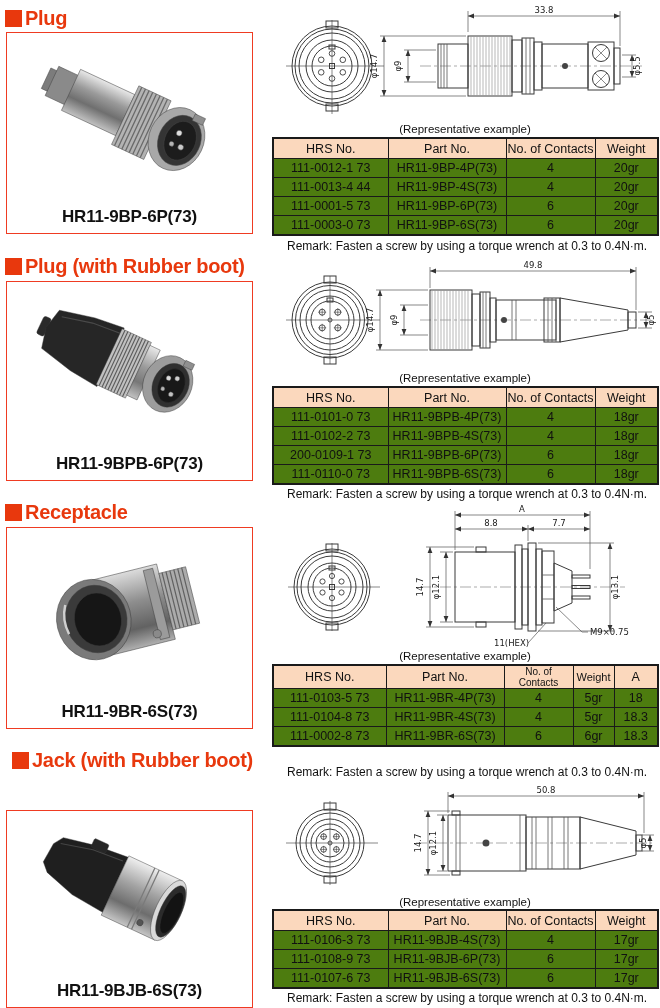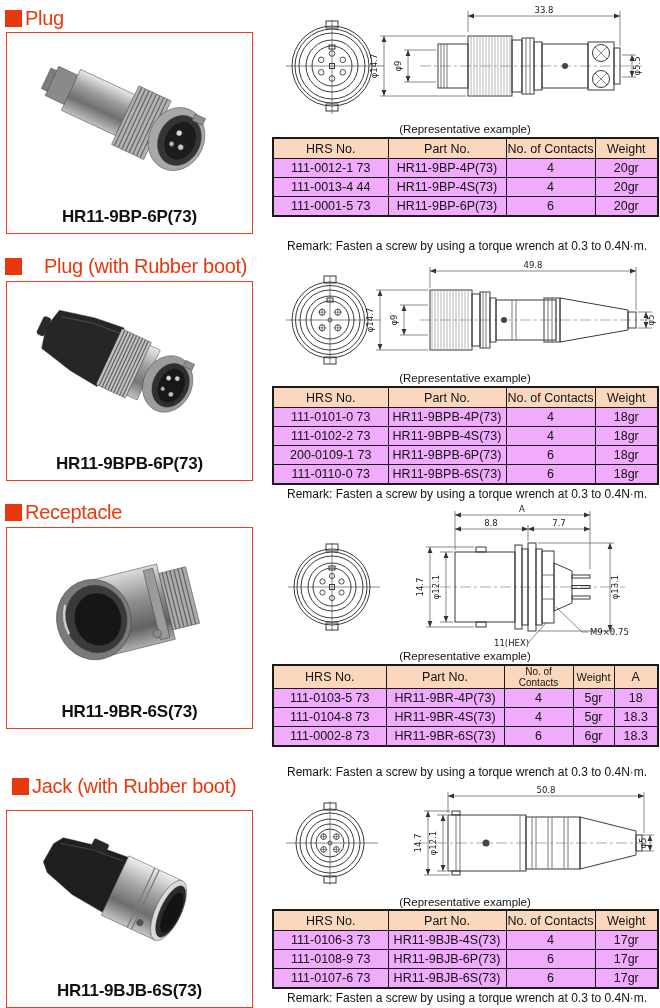--- a/index.html
+++ b/index.html
@@ -1,25 +1,25 @@
 <!DOCTYPE html>
 <html><head>
 <meta charset="utf-8">
 <style>
   html,body{margin:0;padding:0;background:#fff;font-family:"Liberation Sans",sans-serif;}
   .page{position:relative;width:660px;height:1008px;background:#fff;overflow:hidden;}
   .sec-header{position:absolute;left:5px;display:flex;align-items:center;height:24px;}
   .sec-header .sq{width:17px;height:17px;background:#e8380d;margin-right:3px;flex:0 0 auto;}
-  .sec-header .t{color:#e8380d;font-size:20px;font-weight:normal;letter-spacing:-0.3px;white-space:nowrap;}
+  .sec-header .t{color:#e8380d;font-size:20px;font-weight:bold;letter-spacing:-0.3px;white-space:nowrap;}
   .photo-box{position:absolute;left:6px;width:245px;border:1px solid #ef3b22;background:#fff;}
   .photo-box svg{display:block;margin:2px auto 0 auto;}
   .photo-caption{position:absolute;left:0;right:0;bottom:6px;text-align:center;font-size:17px;font-weight:bold;color:#111;letter-spacing:-0.2px;}
   .drawing{position:absolute;}
   .rep{position:absolute;left:272px;width:386px;text-align:center;font-size:11.5px;color:#111;}
-  table.spec{position:absolute;left:272px;border-collapse:collapse;table-layout:fixed;width:386px;border:2px solid #1a1a1a;background:#f0abfc;}
+  table.spec{position:absolute;left:272px;border-collapse:collapse;table-layout:fixed;width:386px;border:2px solid #1a1a1a;background:#4d7c0f;}
   .spec th{background:#fbd8bd;font-weight:normal;font-size:12.5px;border:1px solid #1a1a1a;height:19px;padding:0;color:#111;}
   .spec td{font-size:12.5px;text-align:center;border:1px solid #1a1a1a;height:18px;padding:0;color:#111;}
   .spec.cols5 th:nth-child(3){font-size:10px;}
   .spec.cols5 th:nth-child(4){font-size:11px;}
   .remark{position:absolute;left:287px;font-size:12px;color:#111;white-space:nowrap;}
   svg text{font-family:"DejaVu Sans",sans-serif;font-size:8.5px;fill:#1a1a1a;}
   svg .ol{stroke:#3a3a3a;stroke-width:1;fill:none;}
   svg .dim{stroke:#555;stroke-width:0.7;fill:none;}
   svg .ah{fill:#333;stroke:none;}
   svg .cl{stroke:#888;stroke-width:0.7;stroke-dasharray:11 3 3 3;fill:none;}
@@ -158,25 +158,31 @@
           <td>HR11-9BP-4S(73)</td>
           <td>4</td>
           <td>20gr</td>
         </tr>
         <tr>
           <td>111-0001-5 73</td>
           <td>HR11-9BP-6P(73)</td>
           <td>6</td>
           <td>20gr</td>
         </tr>
+        <tr>
+          <td>111-0003-0 73</td>
+          <td>HR11-9BP-6S(73)</td>
+          <td>6</td>
+          <td>20gr</td>
+        </tr>
       </tbody>
     </table>
   <div class="remark" style="top:239px;">Remark: Fasten a screw by using a torque wrench at 0.3 to 0.4N·m.</div>
 
-  <div class="sec-header" style="top:254px;gap:19px;">
+  <div class="sec-header" style="top:254px;">
     <span class="sq"></span>
     <span class="t">Plug (with Rubber boot)</span>
   </div>
 
   <div class="photo-box" style="top:281px;height:198px;">
     <svg width="245" height="160" viewBox="0 0 247 198">
       <defs>
         <linearGradient id="p2m" x1="0" y1="0" x2="0" y2="1">
           <stop offset="0" stop-color="#e9e9e9"></stop>
             <stop offset="0.4" stop-color="#9a9a9a"></stop>
@@ -454,21 +460,21 @@
           <td>111-0002-8 73</td>
           <td>HR11-9BR-6S(73)</td>
           <td>6</td>
           <td>6gr</td>
           <td>18.3</td>
         </tr>
       </tbody>
     </table>
   <div class="remark" style="top:765px;">Remark: Fasten a screw by using a torque wrench at 0.3 to 0.4N·m.</div>
 
-  <div class="sec-header" style="top:774px;padding-left:7px;">
+  <div class="sec-header" style="top:748px;padding-left:7px;">
     <span class="sq"></span>
     <span class="t">Jack (with Rubber boot)</span>
   </div>
 
   <div class="photo-box" style="top:810px;height:196px;">
     <svg width="245" height="158" viewBox="0 0 247 198">
       <defs>
         <linearGradient id="p4m" x1="0" y1="0" x2="0" y2="1">
           <stop offset="0" stop-color="#efefef"></stop>
             <stop offset="0.38" stop-color="#a2a2a2"></stop>

